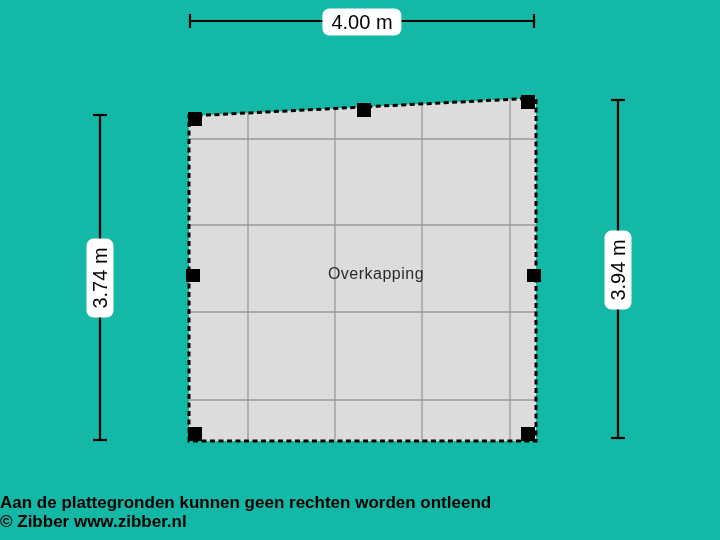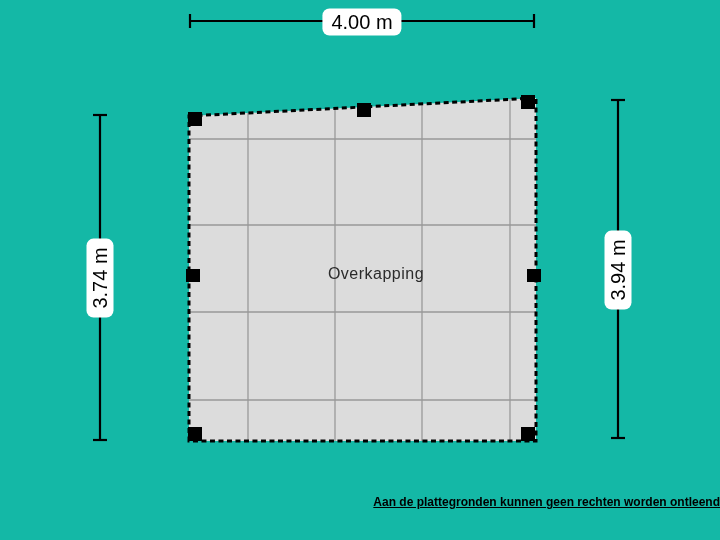--- a/index.html
+++ b/index.html
@@ -39,26 +39,25 @@
     font-size: 16px;
     color: #2b2b2b;
     white-space: nowrap;
     letter-spacing: 0.5px;
   }
   .footer {
     position: absolute;
     left: 0;
     right: 0;
     top: 493px;
-    text-align: right;
+    text-align: left;
     color: #000000;
     font-weight: 700;
-    font-size: 12px;
+    font-size: 17px;
     line-height: 19px;
-    text-decoration: underline;
   }
 </style>
 </head>
 <body>
 
 <div class="stage" id="stage" style="background: #14b8a6;">
   <svg id="plan-svg" width="720" height="540" viewBox="0 0 720 540">
       <defs>
         <clipPath id="planClip">
           <polygon points="189,116 536,98 536,441 189,441"></polygon>
@@ -101,14 +100,15 @@
     </svg>
 
   <div class="dim-label" style="left: 362px; top: 22px; transform: translate(-50%, -50%) rotate(0deg);">4.00 m</div>
   <div class="dim-label" style="left: 100px; top: 278px; transform: translate(-50%, -50%) rotate(-90deg);">3.74 m</div>
   <div class="dim-label" style="left: 618px; top: 270px; transform: translate(-50%, -50%) rotate(-90deg);">3.94 m</div>
 
   <div class="room-label" style="left: 376px; top: 274px; transform: translate(-50%, -50%);">Overkapping</div>
 
   <div class="footer">
     <div>Aan de plattegronden kunnen geen rechten worden ontleend</div>
+    <div>© Zibber www.zibber.nl</div>
   </div>
 </div>
 
 </body></html>

